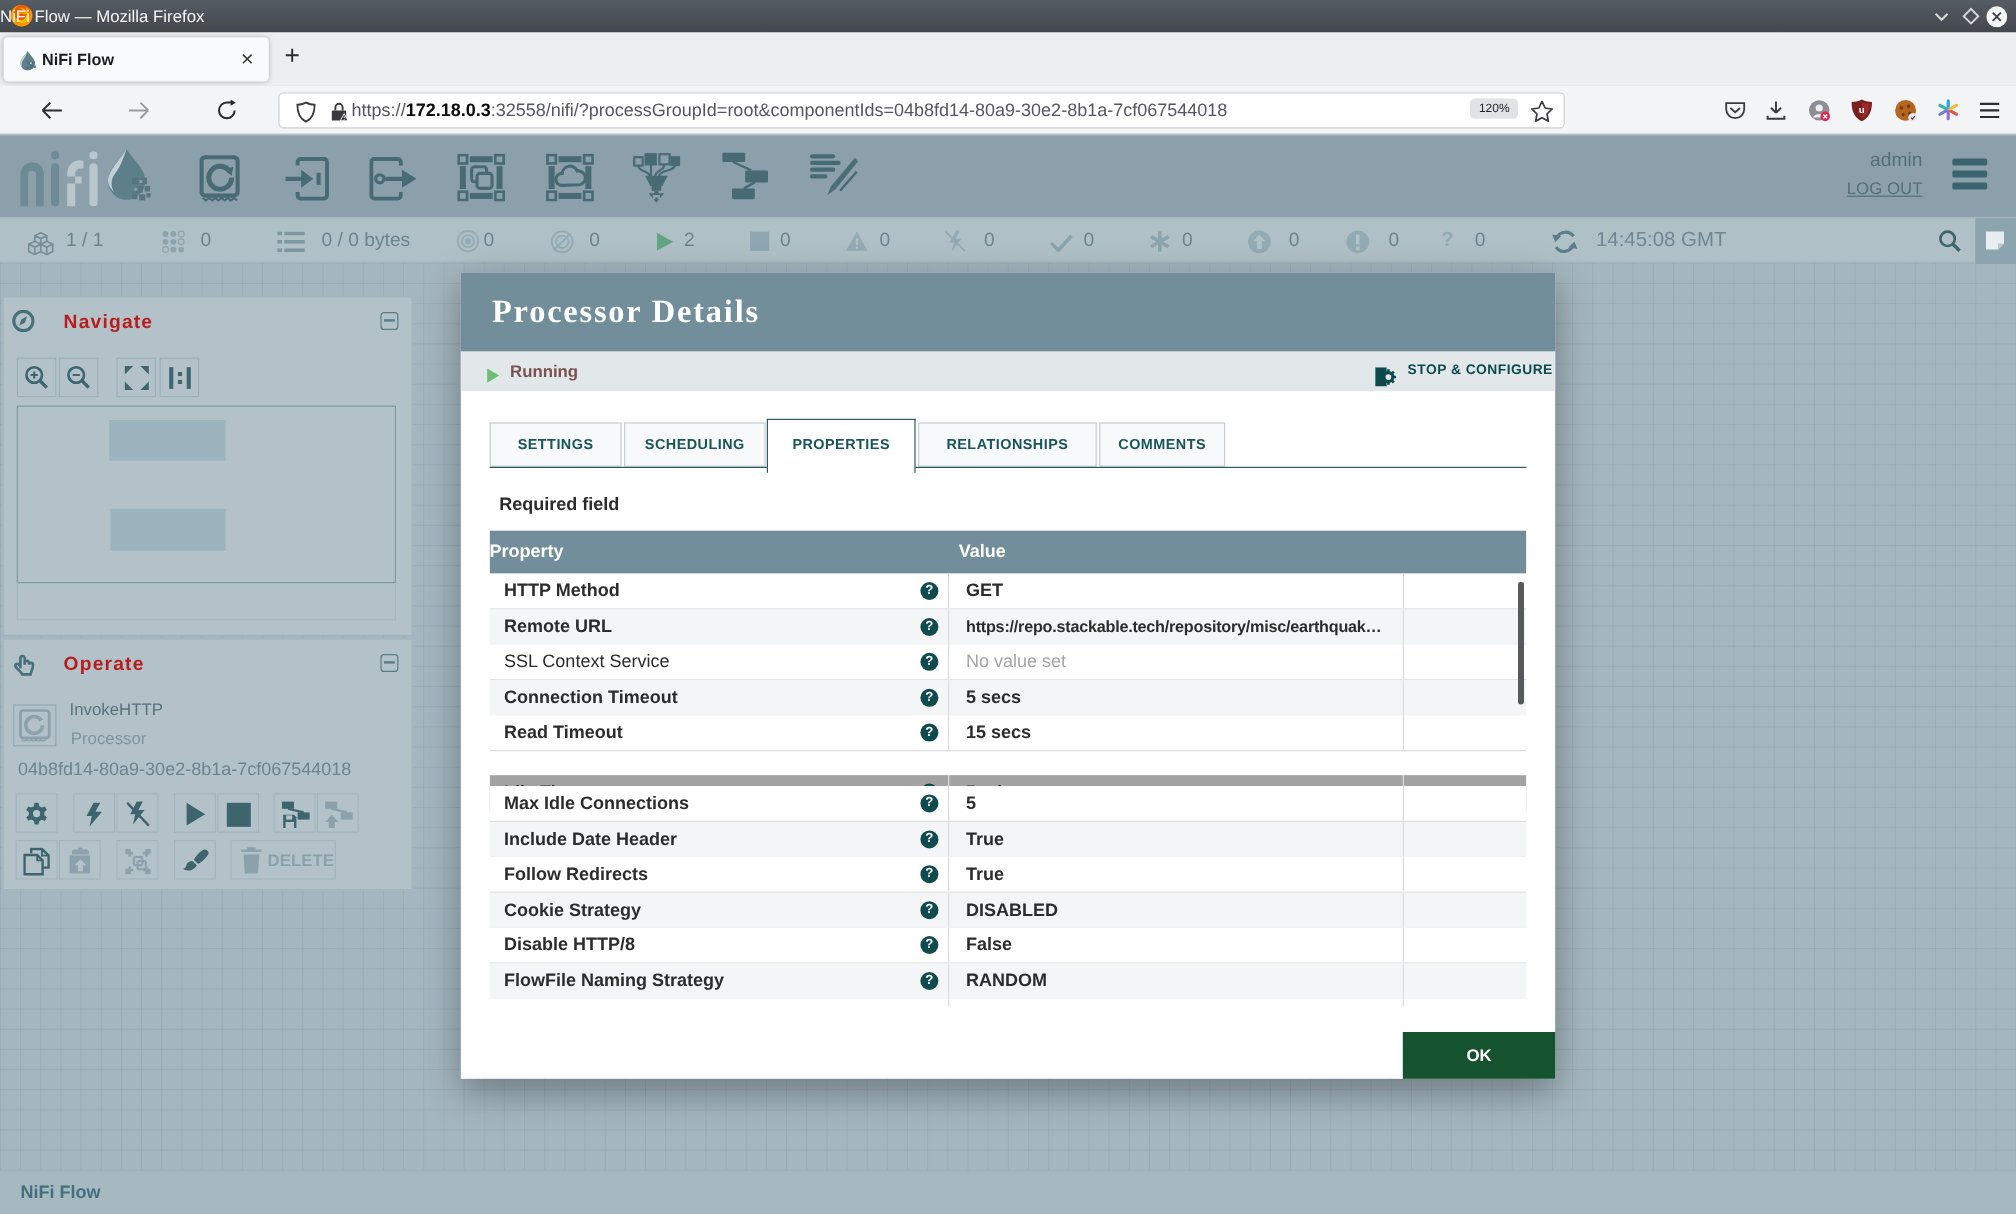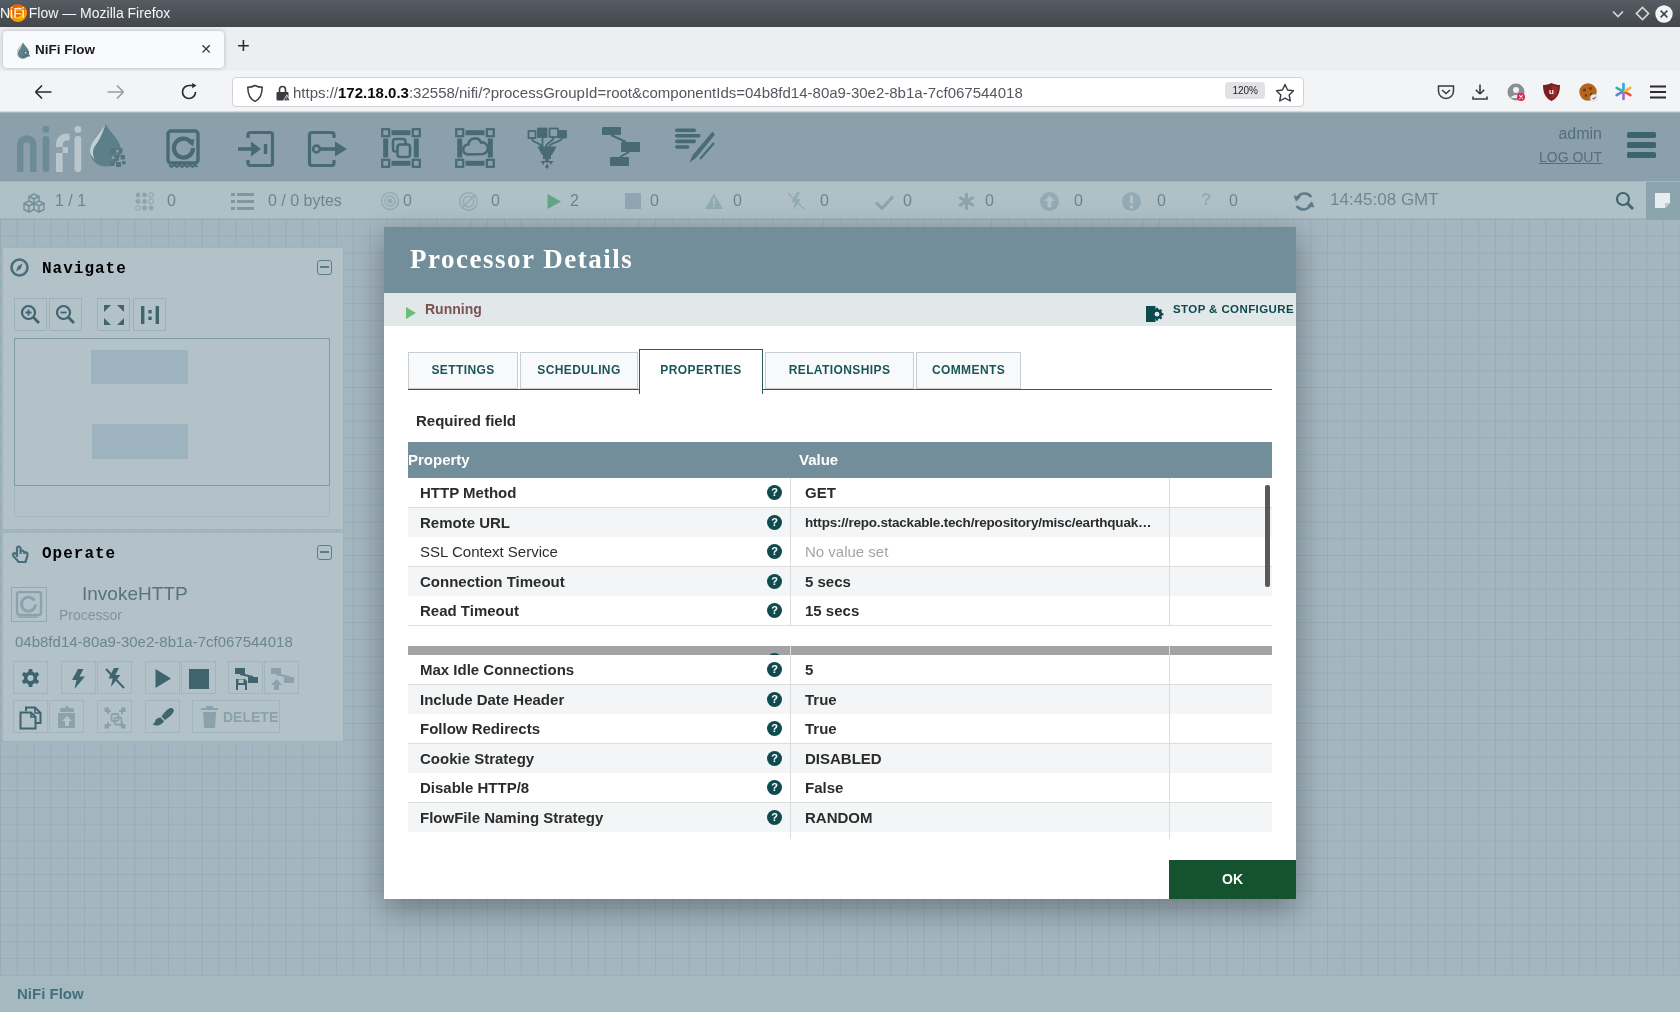--- a/index.html
+++ b/index.html
@@ -26,21 +26,21 @@
      background-image:linear-gradient(to right, rgba(60,90,110,0.10) 1px, transparent 1px), linear-gradient(to bottom, rgba(60,90,110,0.10) 1px, transparent 1px);
      background-size:16.8px 16.8px; }
   #nifiheader { position:absolute; top:1px; left:0; width:1680px; height:68px; background:#8ba0ab; }
   #statusbar { position:absolute; top:69px; left:0; width:1680px; height:38px; background:#b0c0c7; border-top:1px solid #a2b5bd; border-bottom:1px solid #a2b5bd; }
   .stitem { position:absolute; top:0; height:38px; display:flex; align-items:center; gap:8px; color:#6b858f; font-size:16px; }
   #footerbar { position:absolute; top:863px; left:0; width:1680px; height:37px; background:#a6b8c0; border-top:1px solid #9db0b8; }
   #footerbar .crumb { position:absolute; left:17px; top:9px; font-size:15px; font-weight:bold; color:#42707c; }
 
   
   .panel { position:absolute; left:2px; width:342px; background:#b3c2c9; border:1px solid #a0b3bb; }
-  .ptitle { position:absolute; left:39px; top:12px; font-family:Liberation Mono, monospace; font-weight:bold; font-size:16px; letter-spacing:1px; color:#000000; }
+  .ptitle { position:absolute; left:50px; top:12px; font-family:Liberation Sans, sans-serif; font-weight:bold; font-size:16px; letter-spacing:1px; color:#b91c1c; }
   .pmin { position:absolute; right:11px; top:12px; width:15px; height:15px; border:1.5px solid #5a7d87; border-radius:3px; }
   .pmin::after { content:""; position:absolute; left:2px; right:2px; top:5px; height:2px; background:#5a7d87; }
   .navbtnbox { position:absolute; width:33px; height:33px; border:1px solid #9db1b9; }
   .obtn { position:absolute; width:35px; height:33px; border:1px solid #a2b5bd; }
 
   
   #modal { position:absolute; left:384px; top:227px; width:912px; height:672px; background:#ffffff; box-shadow:0 10px 30px rgba(0,0,0,0.35); }
   #mhead { position:absolute; top:0; left:0; width:100%; height:66px; background:#728e9b; }
   #mhead .t { position:absolute; left:26px; top:17px; color:#ffffff; font-family:"Liberation Serif", serif; font-weight:bold; font-size:27px; letter-spacing:1.5px; }
   #mstatus { position:absolute; top:66px; left:0; width:100%; height:33px; background:#e2e7ea; }
@@ -481,21 +481,21 @@
       <div class="pmin"></div>
     <div class="abs" style="left:8px; top:54px; width:36px; height:35px; border:1px solid #93a9b2;">
       <svg style="margin:3px;" width="28" height="27" viewBox="0 0 28 27">
           <g stroke="#8ba2ac" fill="none">
             <rect x="2" y="1" width="24" height="23" rx="2.5" stroke-width="2.4"></rect>
             <path d="M3 25.5 l2 1.5 2-1.5 2 1.5 2-1.5 2 1.5 2-1.5 2 1.5 2-1.5 2 1.5 2-1.5" stroke-width="1.3"></path>
             <path d="M19.5 9.5 a7 7 0 1 0 1 4" stroke-width="3"></path>
           </g>
         </svg>
     </div>
-    <div class="abs" style="left:55px; top:50px; font-size:19px; color:#57737d;margin-left:24px;">InvokeHTTP</div>
+    <div class="abs" style="left:55px; top:50px; font-size:14px; color:#57737d;">InvokeHTTP</div>
     <div class="abs" style="left:56px; top:74px; font-size:14px; color:#7d959e;">Processor</div>
     <div class="abs" style="left:12px; top:100px; font-size:15px; color:#6c858f;">04b8fd14-80a9-30e2-8b1a-7cf067544018</div>
     <div class="obtn" style="left:10px; top:128px;"><svg style="margin:6px;" width="21" height="21" viewBox="0 0 21 21">
           <path d="M8.8 1 h3.4 l0.5 2.8 a7 7 0 0 1 2 1.2 l2.7-1 1.7 3 -2.2 1.9 a7 7 0 0 1 0 2.3 l2.2 1.9 -1.7 3 -2.7-1 a7 7 0 0 1-2 1.2 L12.2 19 H8.8 l-0.5-2.8 a7 7 0 0 1-2-1.2 l-2.7 1 -1.7-3 2.2-1.9 a7 7 0 0 1 0-2.3 L1.9 7 l1.7-3 2.7 1 a7 7 0 0 1 2-1.2 z" fill="#3e646e"></path>
           <circle cx="10.5" cy="10" r="3" fill="#b5c4cb"></circle>
         </svg></div>
     <div class="obtn" style="left:58px; top:128px;"><svg style="margin:6px 8px;" width="17" height="22" viewBox="0 0 17 22">
           <path d="M8 1 L2 12 H6.5 L4.5 21 L15 8.5 H9.5 L13.5 1 z" fill="#3e646e"></path>
         </svg></div>
     <div class="obtn" style="left:94px; top:128px;"><svg style="margin:5px;" width="24" height="23" viewBox="0 0 24 23">

